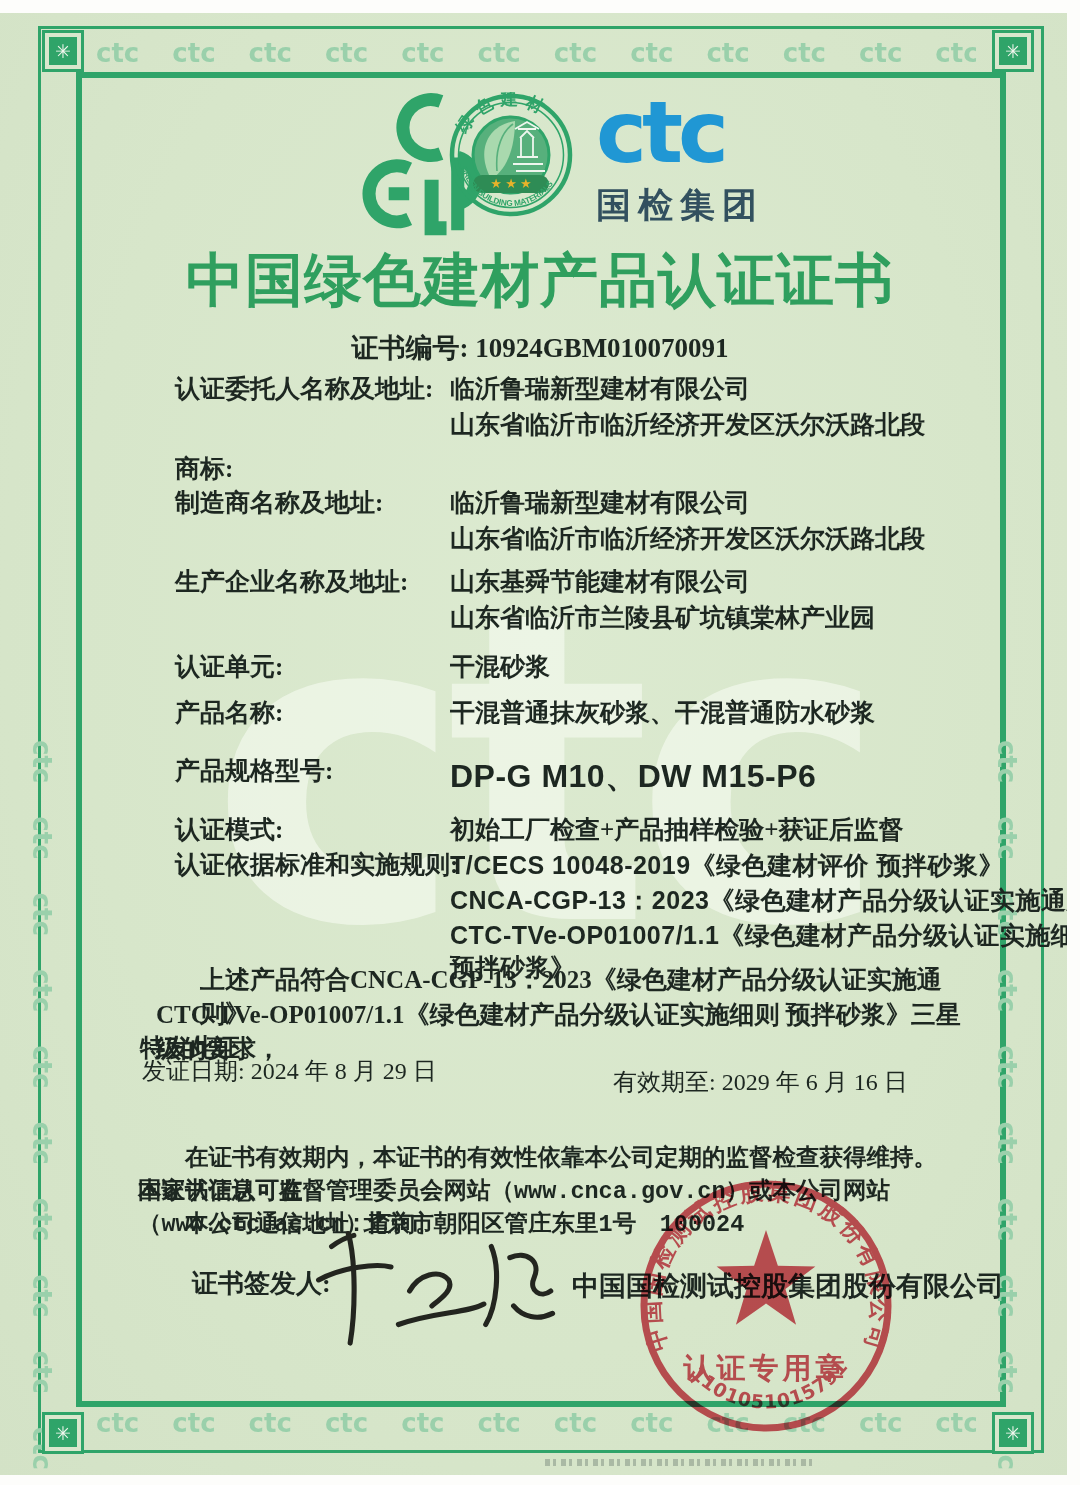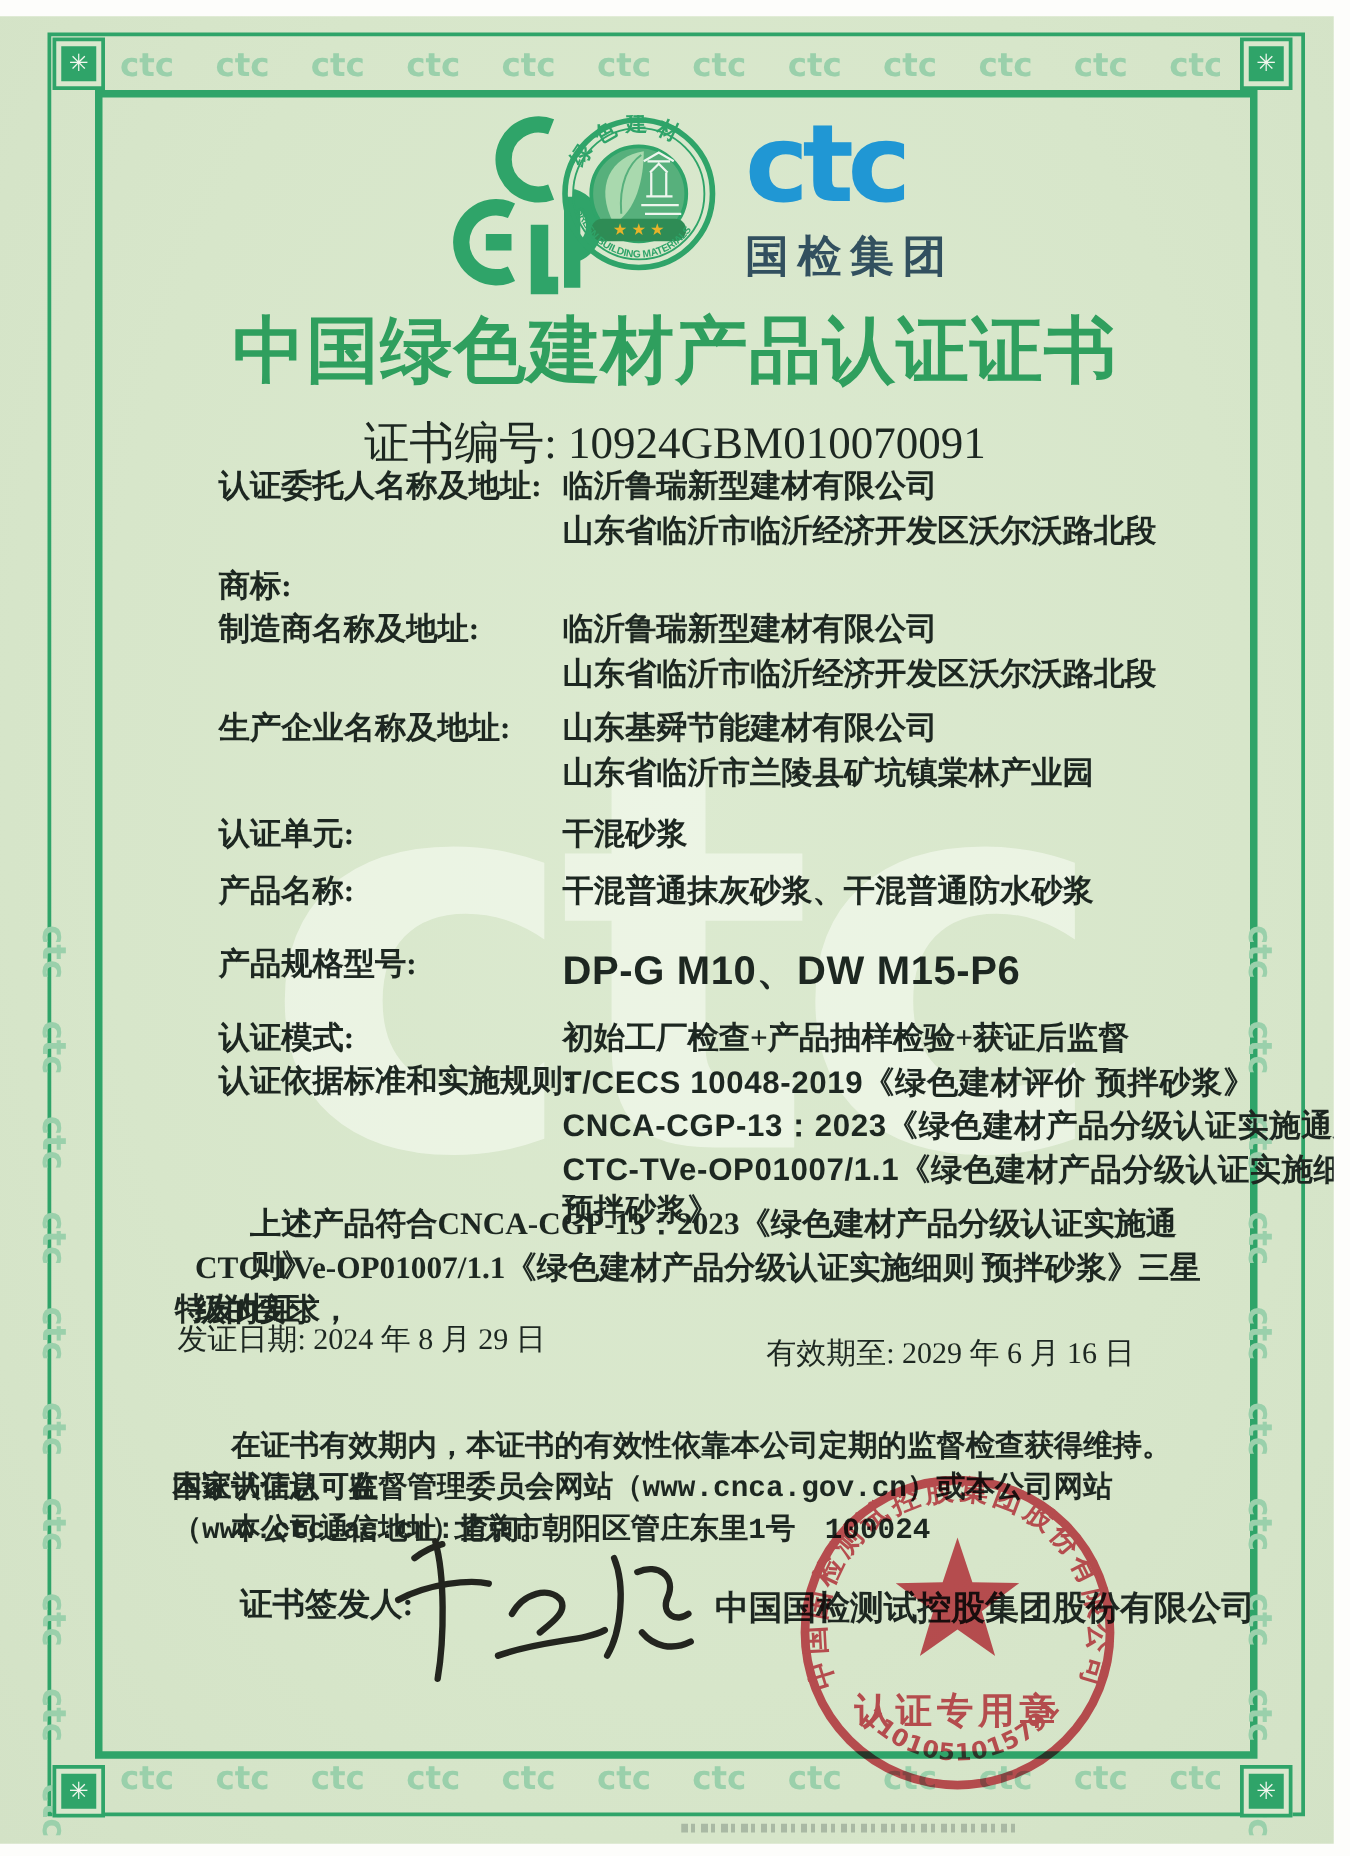--- a/index.html
+++ b/index.html
@@ -46,21 +46,21 @@
   .ctc-block { position:absolute; left:596px; top:92px; z-index:2; width:200px; }
   .ctc-word { font-family:"DejaVu Sans","Liberation Sans",sans-serif; font-weight:800; font-size:86px;
               line-height:0.95; color:#2097d4; letter-spacing:-5px; }
   .ctc-name { margin-top:8px; font-family:"Liberation Sans","DejaVu Sans",sans-serif; font-weight:800;
               font-size:35px; color:#32505f; letter-spacing:7px; white-space:nowrap; }
 
   
   .cert-title { position:absolute; left:0; top:242px; width:100%; text-align:center; z-index:2;
                 font-size:58px; font-weight:700; color:#2f9f5e; letter-spacing:1px; }
   .cert-no { position:absolute; left:0; top:330px; width:100%; text-align:center; z-index:2;
-             font-size:36px; font-weight:400; }
+             font-size:27px; font-weight:700; }
   .lbl { position:absolute; left:175px; z-index:2; font-size:25px; font-weight:700; white-space:nowrap; }
   .val { position:absolute; left:450px; z-index:2; font-size:25px; font-weight:700; white-space:nowrap; }
   .val-sans { font-family:"Liberation Sans","DejaVu Sans",sans-serif; font-size:32px; letter-spacing:0.5px; }
   .para { position:absolute; z-index:2; font-size:25px; font-weight:700; line-height:34px; }
   .date-line { position:absolute; z-index:2; font-size:24px; font-weight:400; white-space:nowrap; }
   .notice { position:absolute; left:138px; width:810px; z-index:2; font-size:23.5px; font-weight:700; line-height:33px;font-family:Liberation Mono, monospace; }
   .signer-label { position:absolute; left:192px; top:1266px; z-index:2; font-size:26px; font-weight:700; }
   .signer-company { position:absolute; left:572px; top:1268px; z-index:2; font-size:27px; font-weight:700; white-space:nowrap; }
   .signature { position:absolute; left:300px; top:1218px; z-index:3; }
   .seal { position:absolute; left:630px; top:1170px; z-index:4; opacity:0.88; mix-blend-mode:multiply; }

